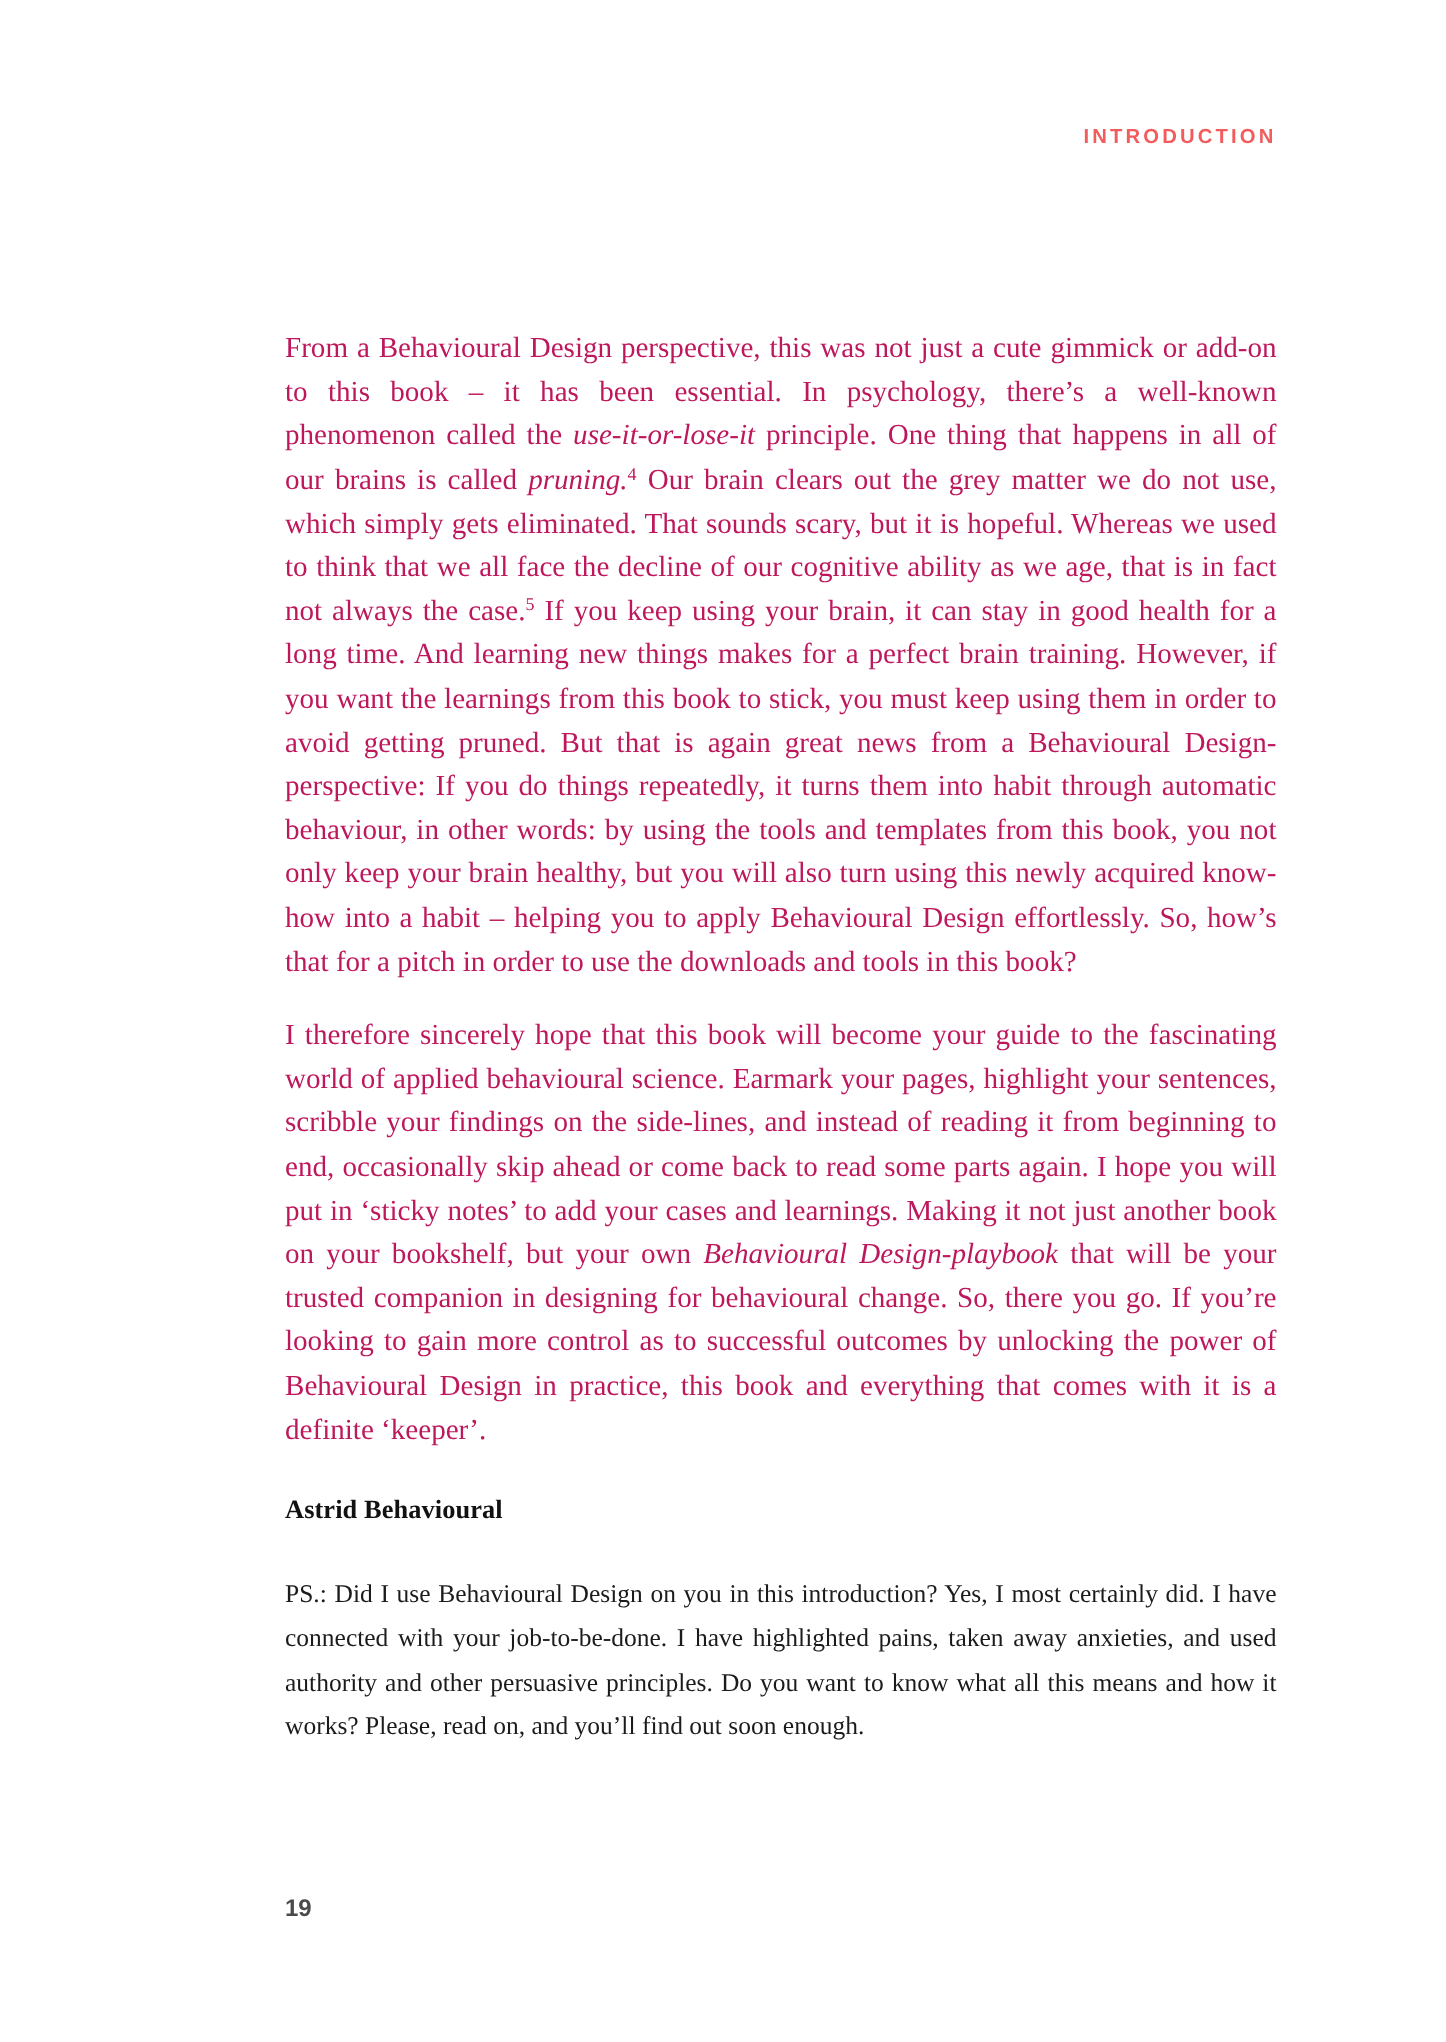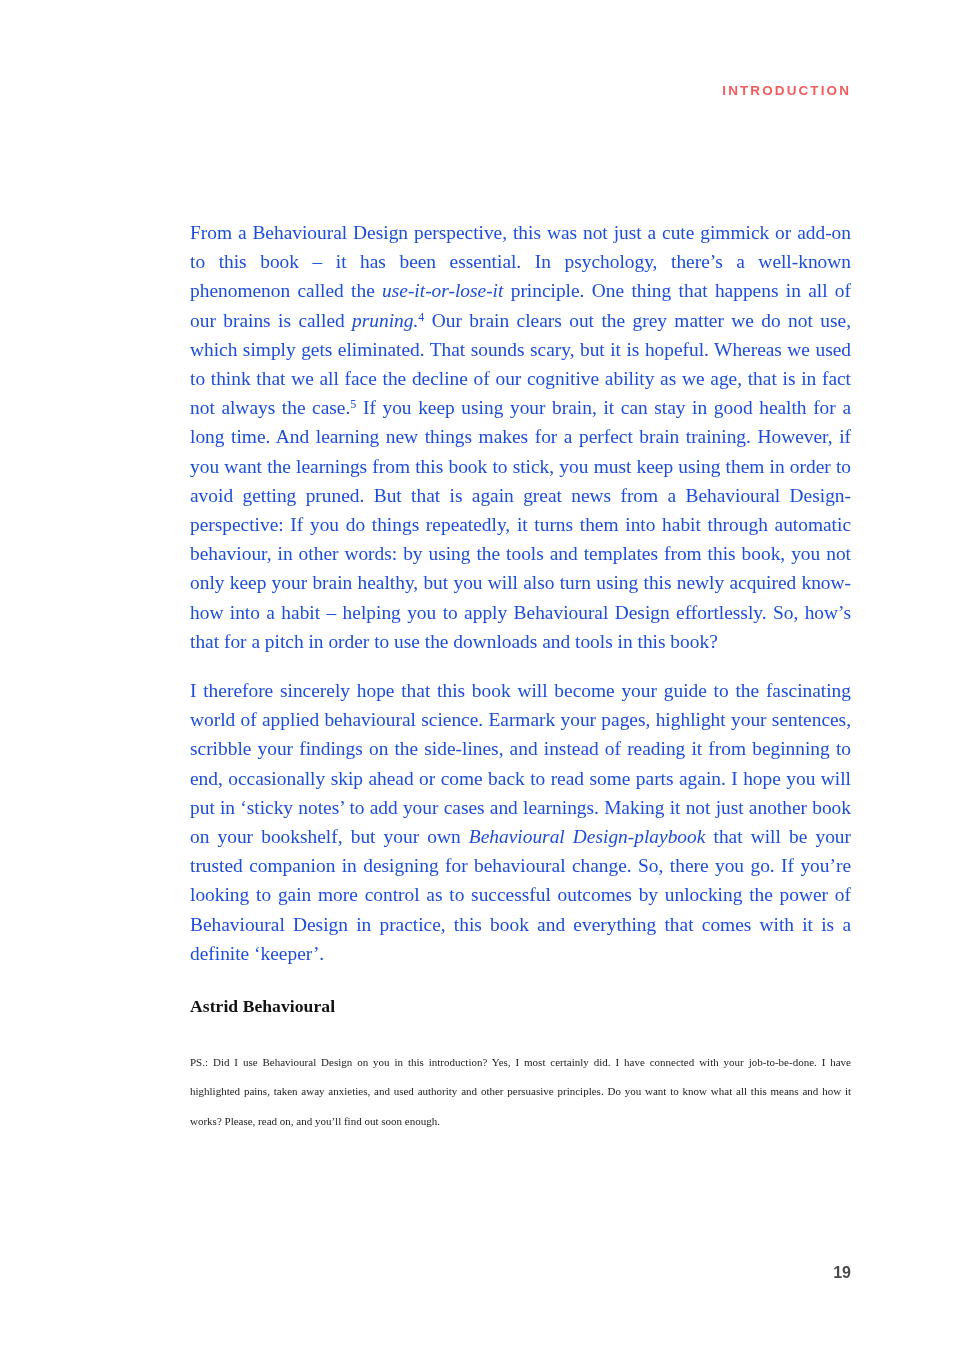--- a/index.html
+++ b/index.html
@@ -47,21 +47,21 @@
     width: 661px;
   }
 
   p.body-par {
     margin: 0 0 20px 0;
     font-size: 19.4px;
     line-height: 29.2px;
     text-align: justify;
     text-justify: inter-word;
     hyphens: manual;
-    color: #1d4ed8;
+    color: #be185d;
   }
   p.body-par:last-of-type { margin-bottom: 0; }
 
   .italic { font-style: italic; }
 
   sup.fn {
     font-size: 0.62em;
     vertical-align: 0.52em;
     line-height: 0;
   }
@@ -70,34 +70,33 @@
     margin: 26px 0 0 0;
     font-size: 17.6px;
     line-height: 24px;
     font-weight: bold;
     letter-spacing: 0.05px;
     color: #111111;
   }
 
   .ps-par {
     margin: 30px 0 0 0;
-    font-size: 11px;
+    font-size: 17px;
     line-height: 29.4px;
     text-align: justify;
     text-justify: inter-word;
     color: #1b1b1b;
   }
 
   
   .folio {
     position: absolute;
     top: 1265px;
     left: 190px;
     width: 661px;
-    text-align: right;
     font-family: "Liberation Sans", "DejaVu Sans", sans-serif;
     font-weight: bold;
     font-size: 16px;
     color: #4a4a4a;
     line-height: 1;
   }
 </style>
 </head>
 <body>
 

